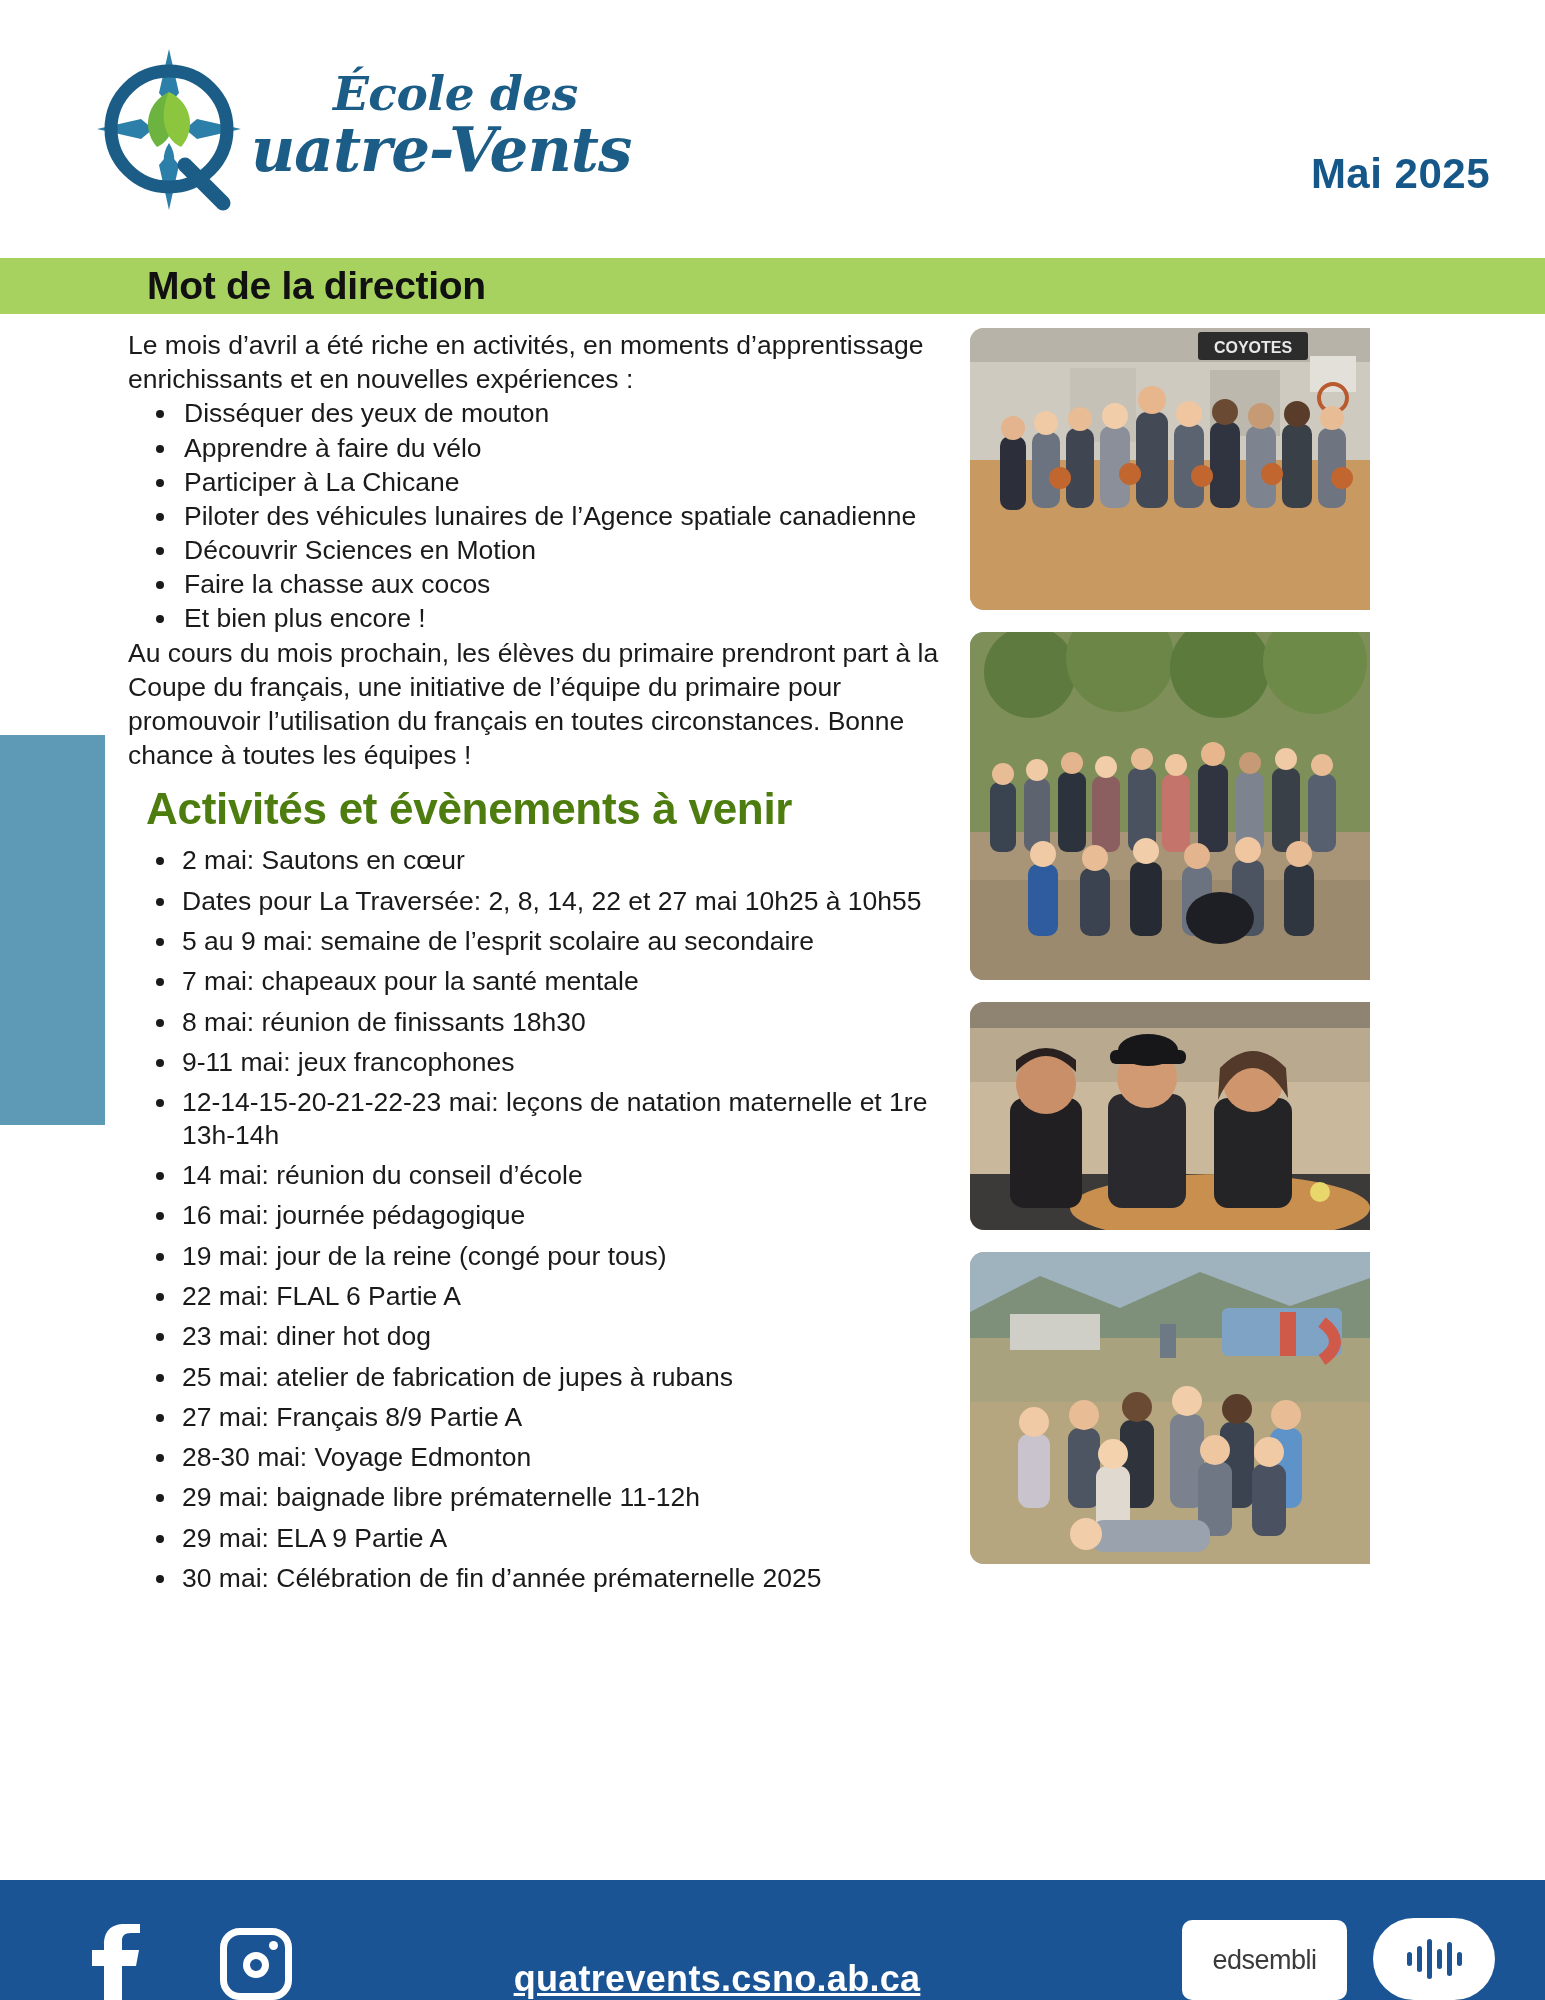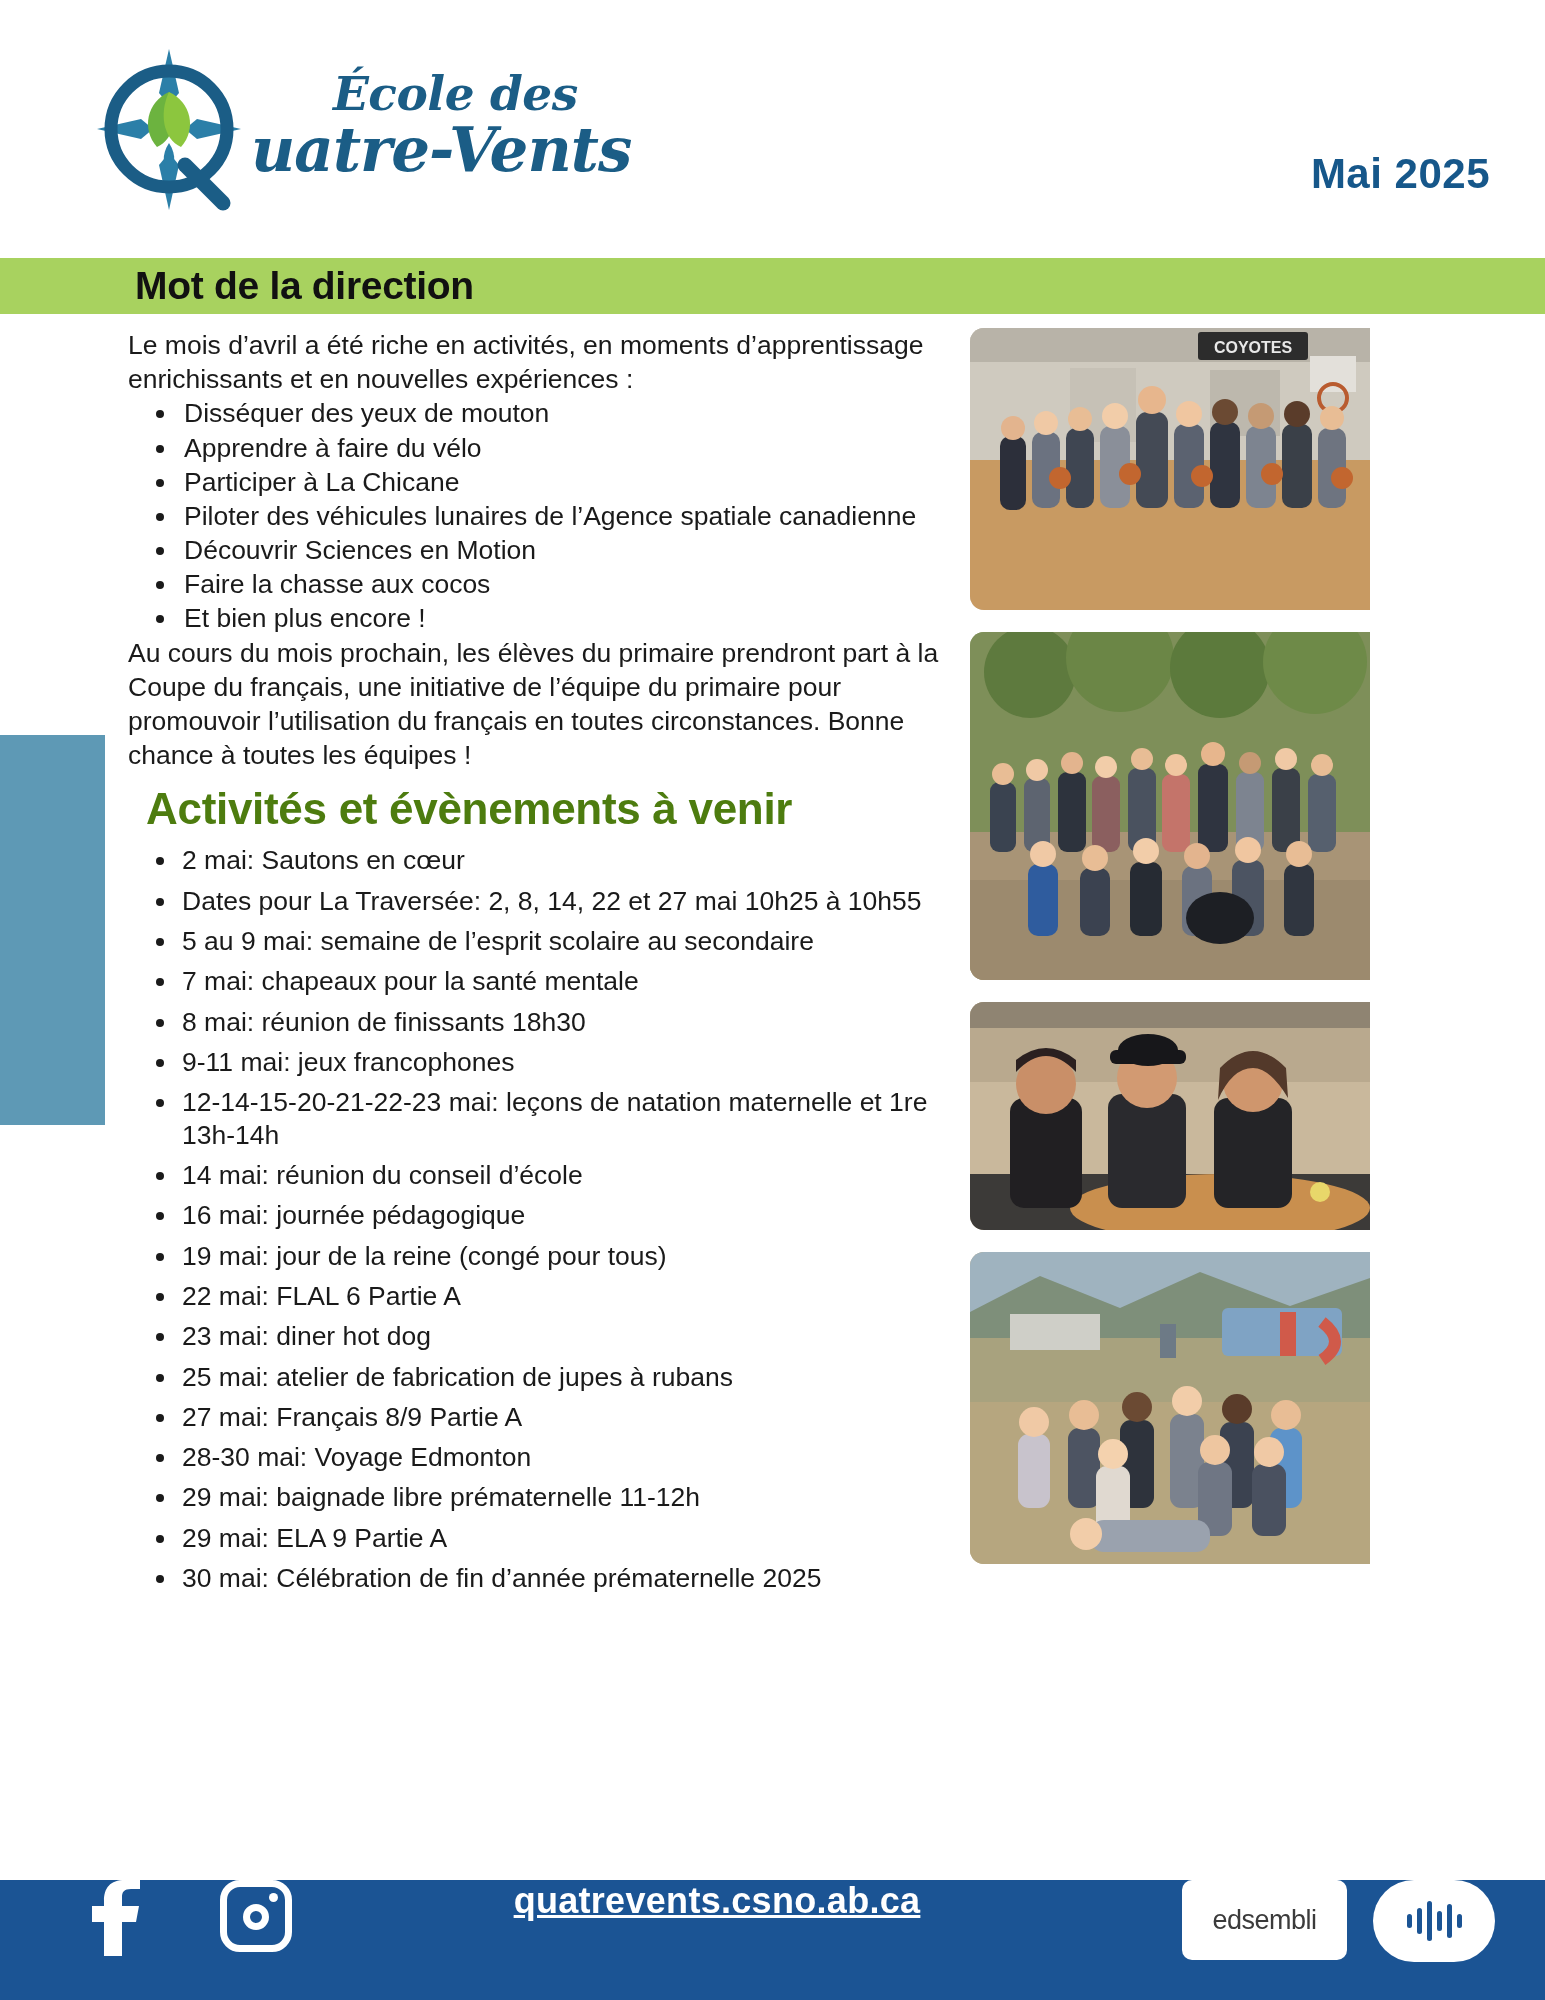--- a/index.html
+++ b/index.html
@@ -75,21 +75,21 @@
   
   .green-band {
     height: 56px;
     background: #a8d25f;
     display: flex;
     align-items: center;
     padding-left: 135px;
     box-sizing: border-box;
   }
   .green-band h1 {
-    margin: 0;
+    margin: 12px;
     font-size: 39px;
     font-weight: bold;
     color: #111;
     letter-spacing: -0.3px;
   }
 
   
   .left-accent {
     position: absolute;
     left: 0;
@@ -187,21 +187,21 @@
 
   
   .footer {
     position: absolute;
     left: 0;
     bottom: 0;
     width: 1545px;
     height: 120px;
     background: #1b5494;
     display: flex;
-    align-items: flex-start;
+    align-items: flex-end;
     box-sizing: border-box;
     padding: 0 40px;
   }
   .fb-icon {
     width: 70px;
     display: flex;
     justify-content: center;
     align-items: center;
     margin-left: 40px;
   }

